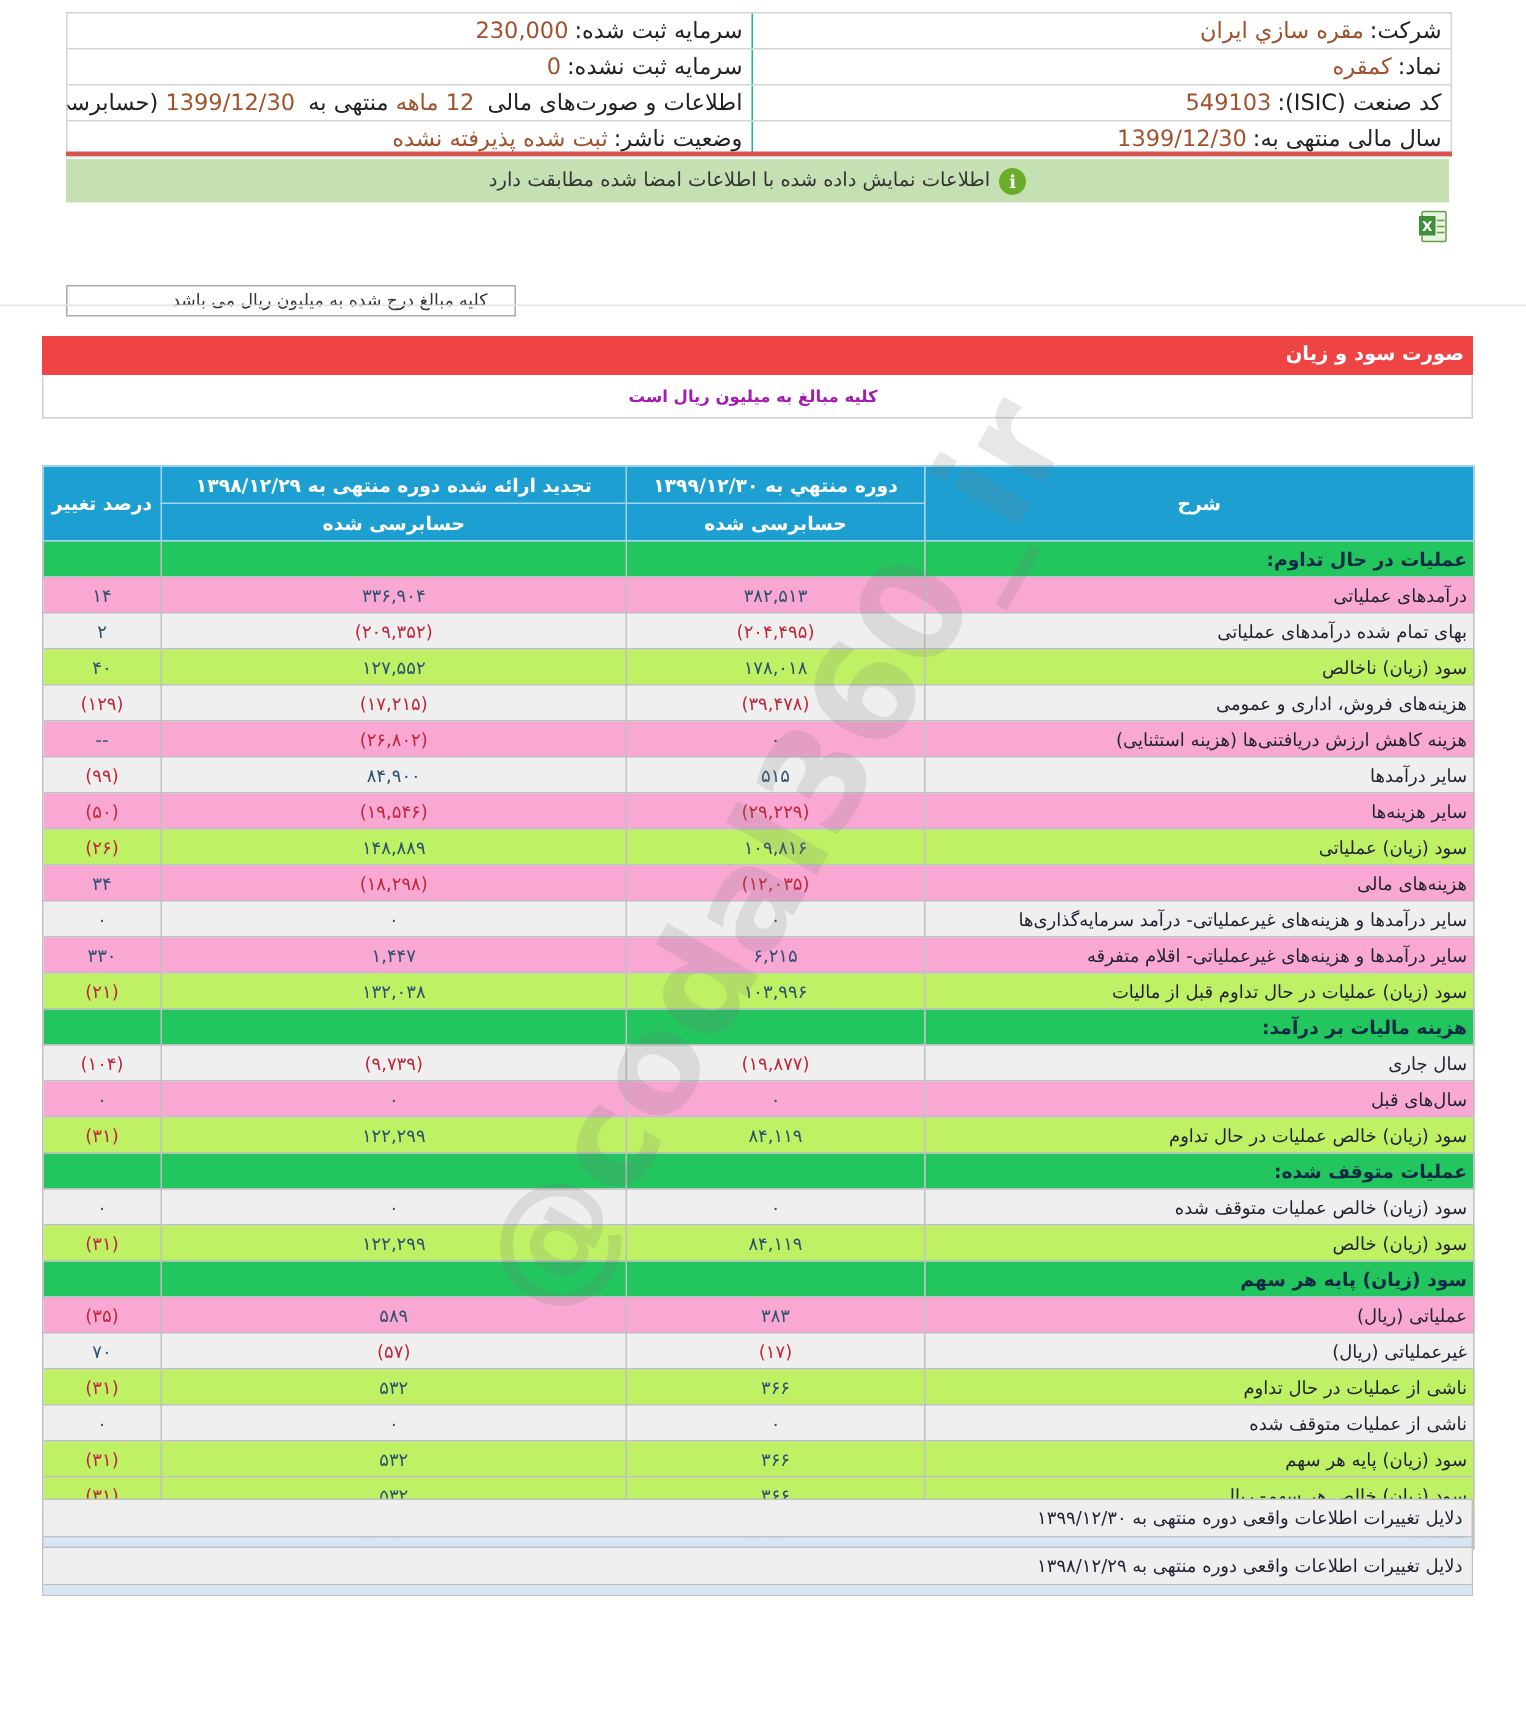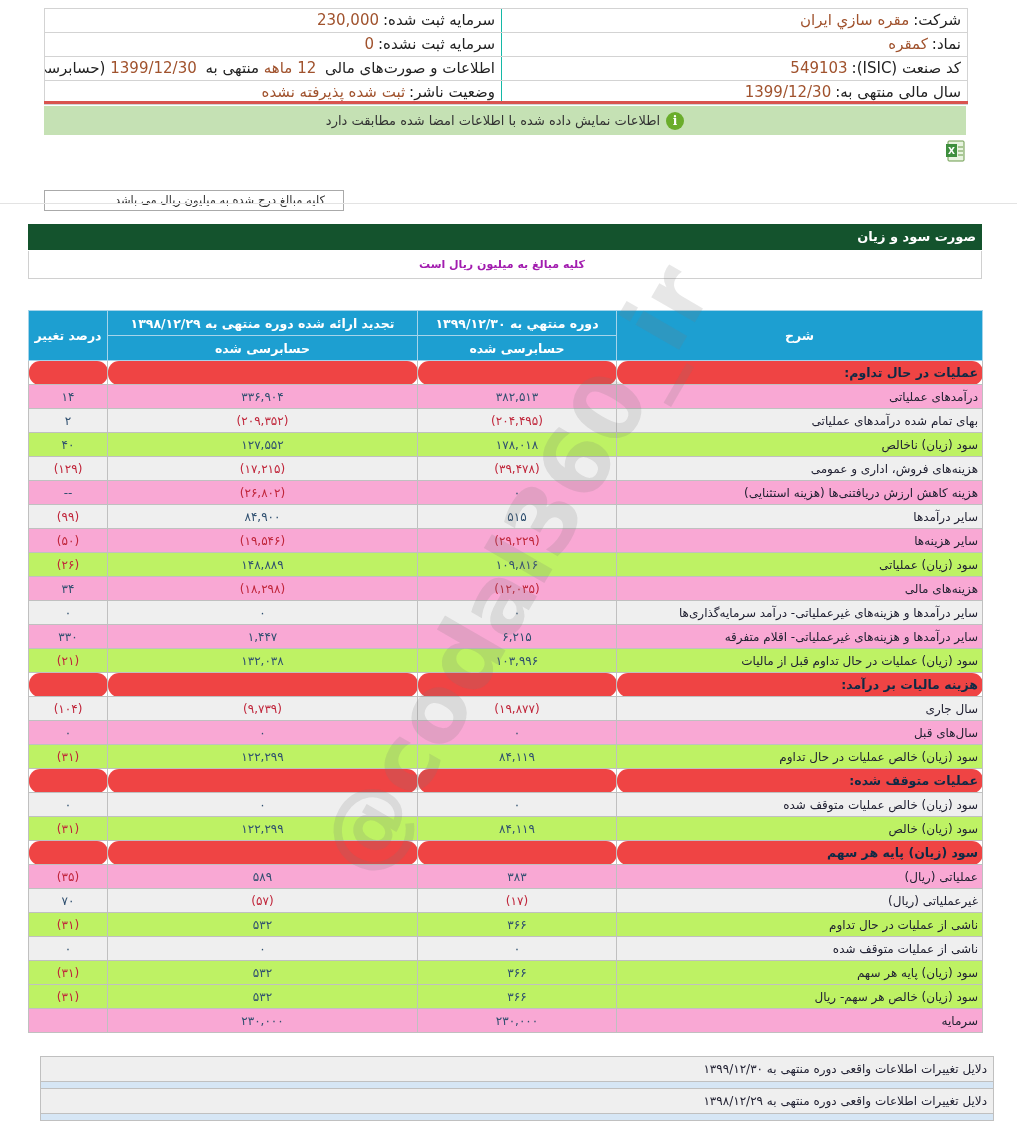--- a/index.html
+++ b/index.html
@@ -13,36 +13,36 @@
   .info-cell .val { color:#a0522d; margin-right:4px; }
   .red-rule { position:absolute; left:44px; top:101px; width:924px; height:3px; background:#d9534f; }
   .green-bar { position:absolute; left:44px; top:106px; width:922px; height:29px; background:#c5e1b4;
                display:flex; justify-content:center; align-items:center; gap:6px; font-size:13px; color:#333; }
   .green-bar .info-ic { width:18px; height:18px; border-radius:50%; background:#6aad2b; color:#fff;
                font-weight:bold; font-size:12px; display:flex; align-items:center; justify-content:center; font-family:"DejaVu Serif", serif; }
   .unit-box { position:absolute; left:44px; top:142px; width:298px; height:21px; border:1px solid #aaa;
               font-size:11.5px; line-height:19px; padding-right:18px; box-sizing:border-box; width:300px;margin-top:48px; }
   .excel-icon { position:absolute; left:945px; top:140px; width:20px; height:22px; }
   .hr-line { position:absolute; left:0; top:203px; width:1017px; height:1px; background:#e3e3e3; }
-  .section-head { position:absolute; left:28px; top:224px; width:954px; height:26px; background:#14532d;
+  .section-head { position:absolute; left:28px; top:224px; width:954px; height:26px; background:#ef4444;
                   color:#fff; font-size:13px; line-height:26px; padding-right:6px; box-sizing:border-box; font-weight:bold; }
   .section-sub { position:absolute; left:28px; top:251px; width:954px; height:28px; background:#fff;
                  border:1px solid #d0d0d0; border-top:none; box-sizing:border-box; font-weight:bold; font-size:11px;
                  line-height:28px; padding-right:6px; color:#a21caf;text-align:center; }
   table.fin { position:absolute; left:28px; top:310px; width:954px; border-collapse:collapse; table-layout:fixed; }
   table.fin th { background:#1d9fd1; color:#fff; font-weight:bold; font-size:12.5px; height:24px; border:1px solid #a5d4ea; padding:0 4px; }
   table.fin td { height:23px; border:1px solid #c0c0c0; font-size:12px; padding:0 4px; text-align:center; color:#2f4f6f; }
   table.fin td.lbl { text-align:right; color:#223; font-size:12px; }
   tr.r-blue td { background:#f9a8d4; }
   tr.r-gray td { background:#efefef; }
   tr.r-yellow td { background:#bef264; }
-  tr.r-head td { background:#ef4444;border-radius:11px; }
+  tr.r-head td { background:#22c55e; }
   tr.r-head td.lbl { font-weight:bold; color:#0d2a45; font-size:12.5px; }
   td.neg { color:#c0253a !important; }
-  .reasons { position:absolute; left:28px; top:1056px; width:954px; border:1px solid #c0c0c0; box-sizing:border-box;margin-left:12px; }
+  .reasons { position:absolute; left:28px; top:999px; width:954px; border:1px solid #c0c0c0; box-sizing:border-box; }
   .reason-row { height:24px; background:#efefef; line-height:24px; padding-right:6px; font-size:12px; color:#223; border-bottom:1px solid #c0c0c0; }
   .reason-spacer { height:6px; background:#d6e6f5; border-bottom:1px solid #c0c0c0; }
   .reason-spacer:last-child { border-bottom:none; }
   .watermark { position:absolute; left:300px; top:330px; font-size:92px; font-weight:bold; color:rgba(120,120,120,0.18);
                transform:rotate(-60deg); transform-origin:center; white-space:nowrap; pointer-events:none; direction:ltr;
                font-family:"DejaVu Sans", sans-serif; width:600px; height:120px; top:550px; left:200px; }
 </style>
 </head>
 <body>
 

